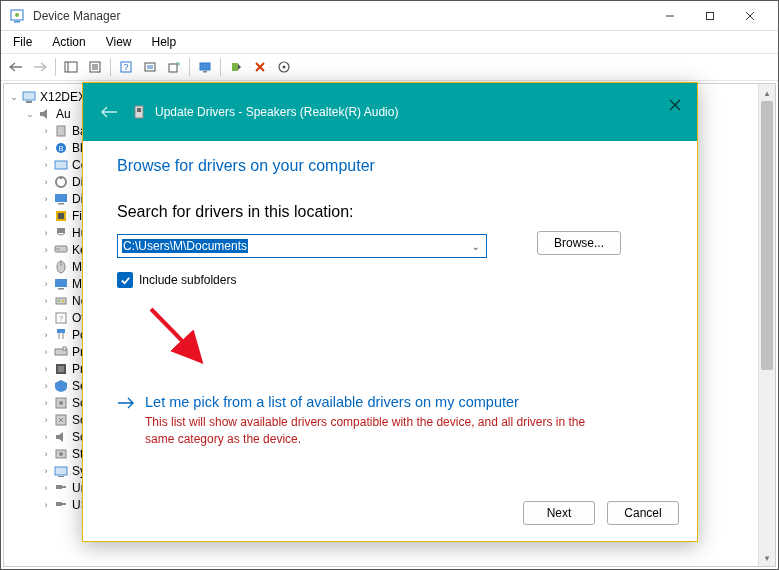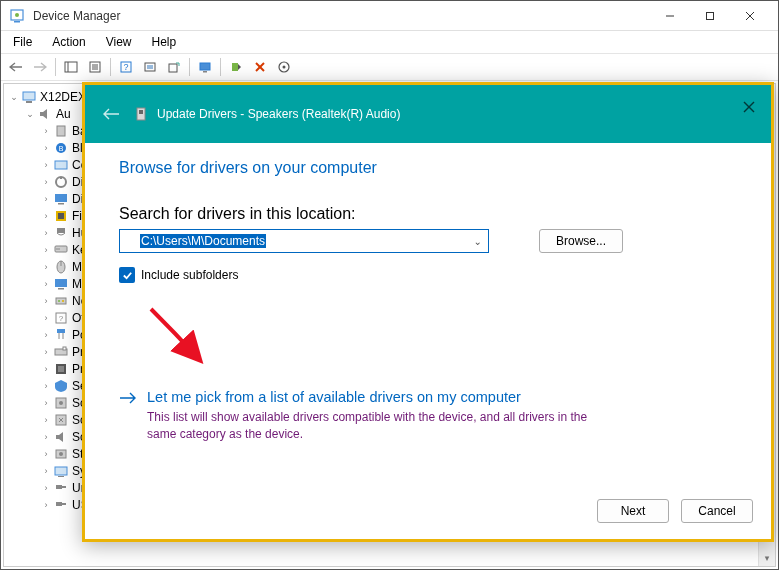--- a/index.html
+++ b/index.html
@@ -27,44 +27,44 @@
 .expander { width: 12px; text-align: center; color: #777; font-size: 9px; cursor: pointer; }
 .node-icon { width: 16px; height: 16px; margin: 0 3px 0 1px; display: inline-flex; align-items: center; justify-content: center; }
 .node-text { color: #000; }
 
 .scrollbar-v { width: 17px; background: #f0f0f0; border-left: 1px solid #e0e0e0; display: flex; flex-direction: column; }
 .sb-btn { height: 17px; display: flex; align-items: center; justify-content: center; color: #777; font-size: 9px; }
 .sb-track { flex: 1; position: relative; }
 .sb-thumb { position: absolute; left: 2px; right: 2px; top: 0; height: 60%; background: #c0c0c0; border-radius: 2px; }
 
 
-.dialog { position: absolute; left: 82px; top: 82px; width: 692px; height: 460px; background: #fff; border: 3px solid #eab308; box-shadow: 0 4px 20px rgba(0,0,0,0.3); display: flex; flex-direction: column; justify-content: space-between; }
+.dialog { position: absolute; left: 82px; top: 82px; width: 616px; height: 460px; background: #fff; border: 1px solid #eab308; box-shadow: 0 4px 20px rgba(0,0,0,0.3); display: flex; flex-direction: column; justify-content: space-between; }
 .dialog-title { height: 58px; background: #00a2a2; display: flex; align-items: center; padding: 0 14px; color: #fff; position: relative; }
 .dialog-back { width: 24px; height: 24px; display: flex; align-items: center; justify-content: center; margin-right: 10px; opacity: 0.8; }
 .dialog-title-icon { width: 16px; height: 16px; margin-right: 8px; display: inline-flex; }
 .dialog-title-text { font-size: 12px; }
 .dialog-close { position: absolute; right: 10px; top: 10px; width: 24px; height: 24px; display: flex; align-items: center; justify-content: center; color: #004d4d; }
 
 .dialog-body { flex: 1; padding: 16px 34px 14px 34px; display: flex; flex-direction: column; }
 .heading { color: #0067c0; font-size: 16px; font-weight: 400; margin-bottom: 28px; }
 .field-label { font-size: 16px; margin-bottom: 6px; }
 .field-row { display: flex; gap: 22px; align-items: center; margin-bottom: 10px; }
-.combo { flex: 0 0 370px; height: 24px; border: 1px solid #0067c0; display: flex; align-items: center; padding: 0 20px; font-size: 12px; position: relative; }
+.combo { flex: 0 0 370px; height: 24px; border: 1px solid #0067c0; display: flex; align-items: center; padding: 0 4px; font-size: 12px; position: relative; margin-top: 7px; }
 .combo .sel { background: #0067c0; color: #fff; padding: 0 1px; }
 .combo .chev { position: absolute; right: 6px; color: #555; font-size: 10px; }
 .browse-btn { width: 84px; height: 24px; border: 1px solid #ababab; background: #fdfdfd; font-size: 12px; border-radius: 3px; margin-left: 28px; }
 
 .checkbox-row { display: flex; align-items: center; gap: 6px; font-size: 12px; margin-top: 4px; }
 .cb { width: 16px; height: 16px; background: #0067c0; border-radius: 2px; display: flex; align-items: center; justify-content: center; }
 .cb svg { width: 11px; height: 11px; }
 
 .pick-section { margin-top: 106px; display: flex; gap: 10px; }
 .arrow-icon { width: 18px; color: #0067c0; padding-top: 2px; flex-shrink: 0; }
 .pick-text .pick-title { color: #0067c0; font-size: 14.5px; margin-bottom: 4px; }
-.pick-text .pick-desc { color: #701a75; font-size: 12px; line-height: 1.4; max-width: 450px; }
+.pick-text .pick-desc { color: #b91c1c; font-size: 12px; line-height: 1.4; max-width: 450px; }
 
 .dialog-footer { display: flex; justify-content: flex-end; gap: 12px; padding: 10px 18px 16px; }
 .dlg-btn { min-width: 72px; height: 24px; border: 1px solid #ababab; background: #fdfdfd; font-size: 12px; border-radius: 3px; padding: 0 14px; }
 
 
 .annotation-arrow { position: absolute; left: 146px; top: 304px; pointer-events: none; z-index: 10; }
 
 
 svg { display: block; }
 </style>

